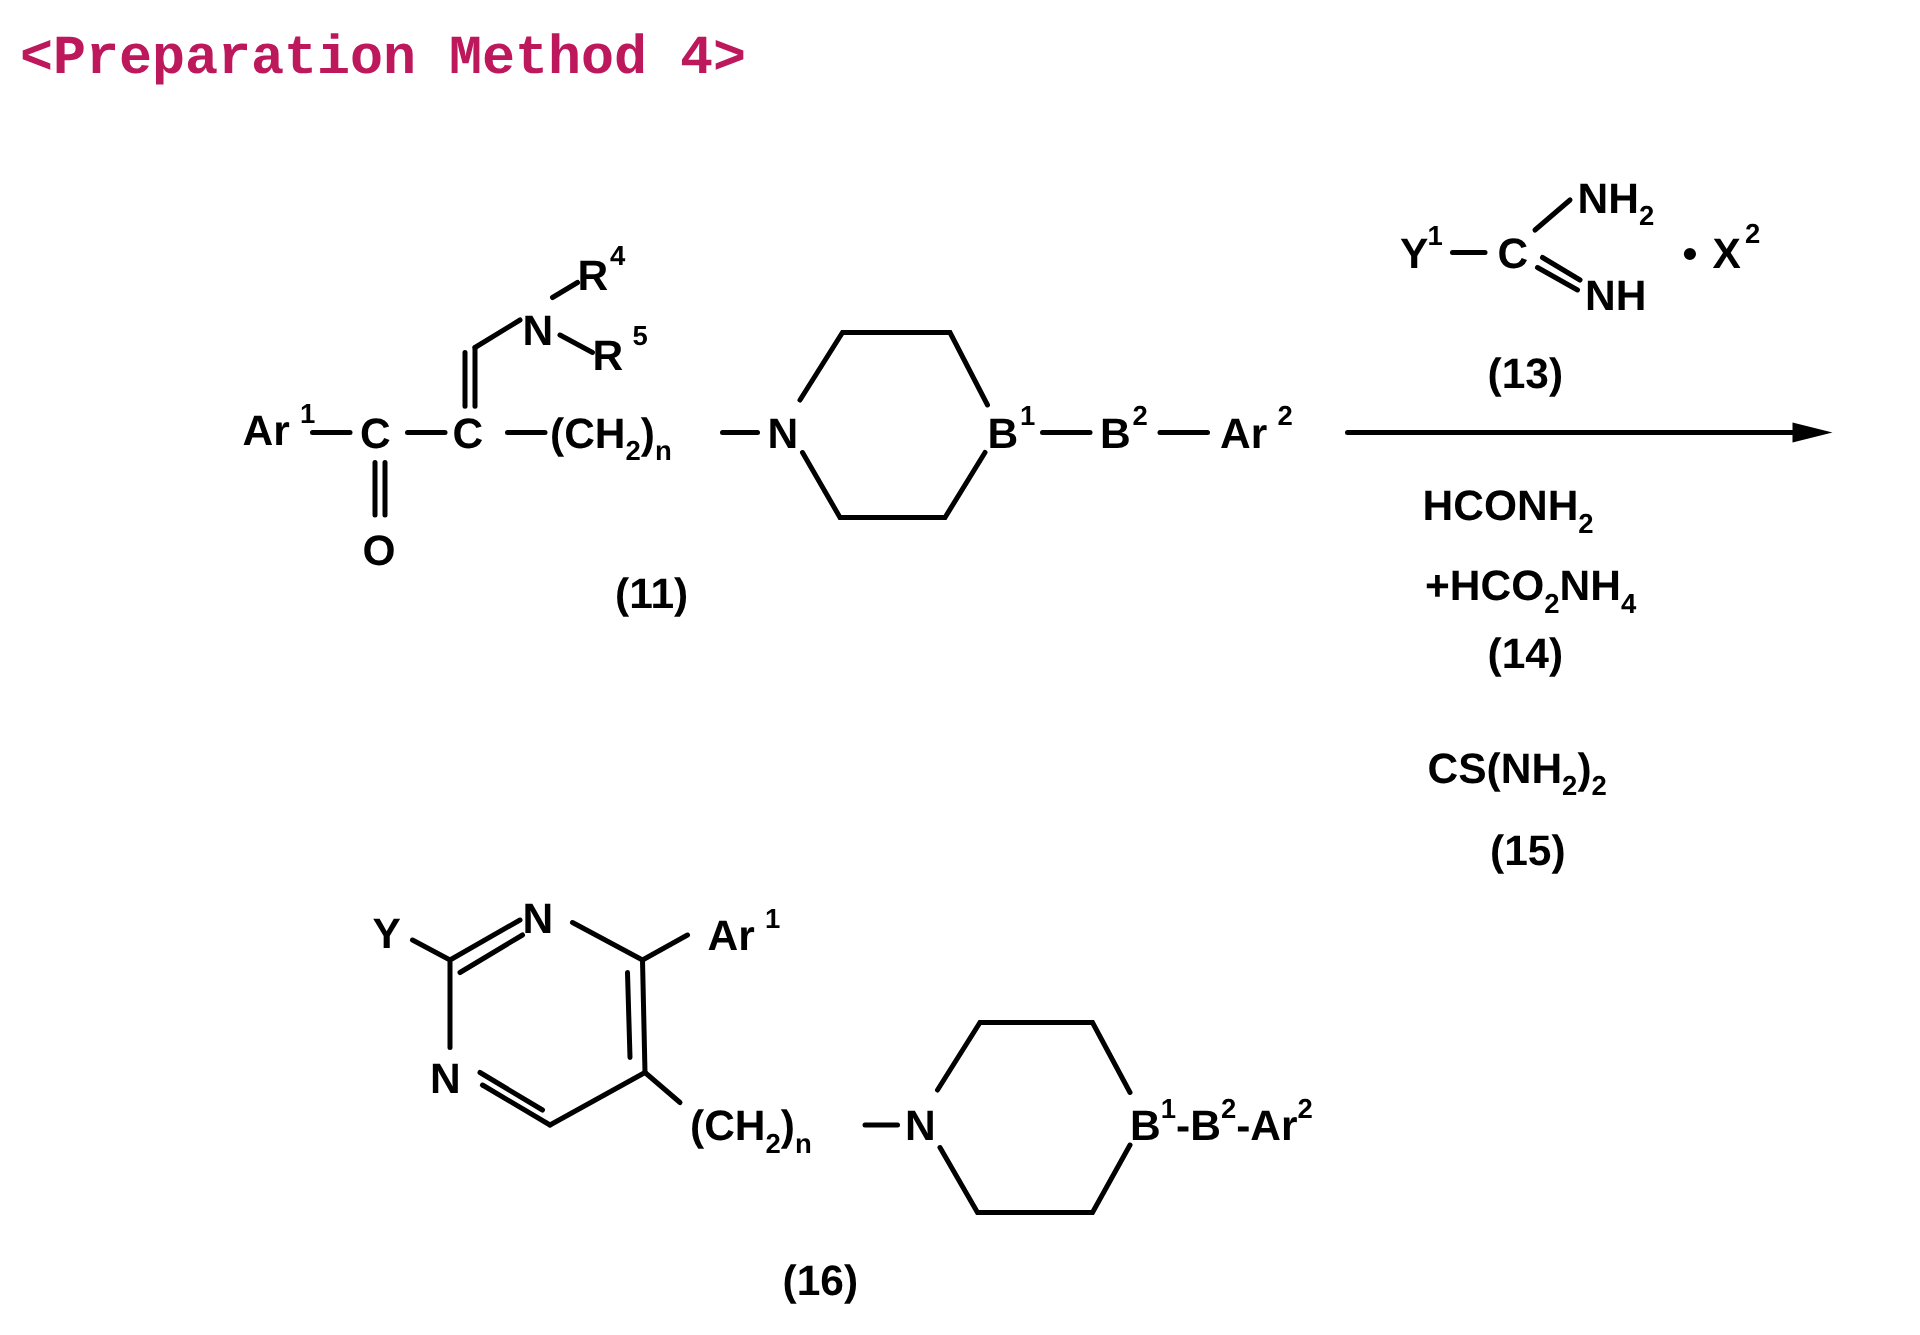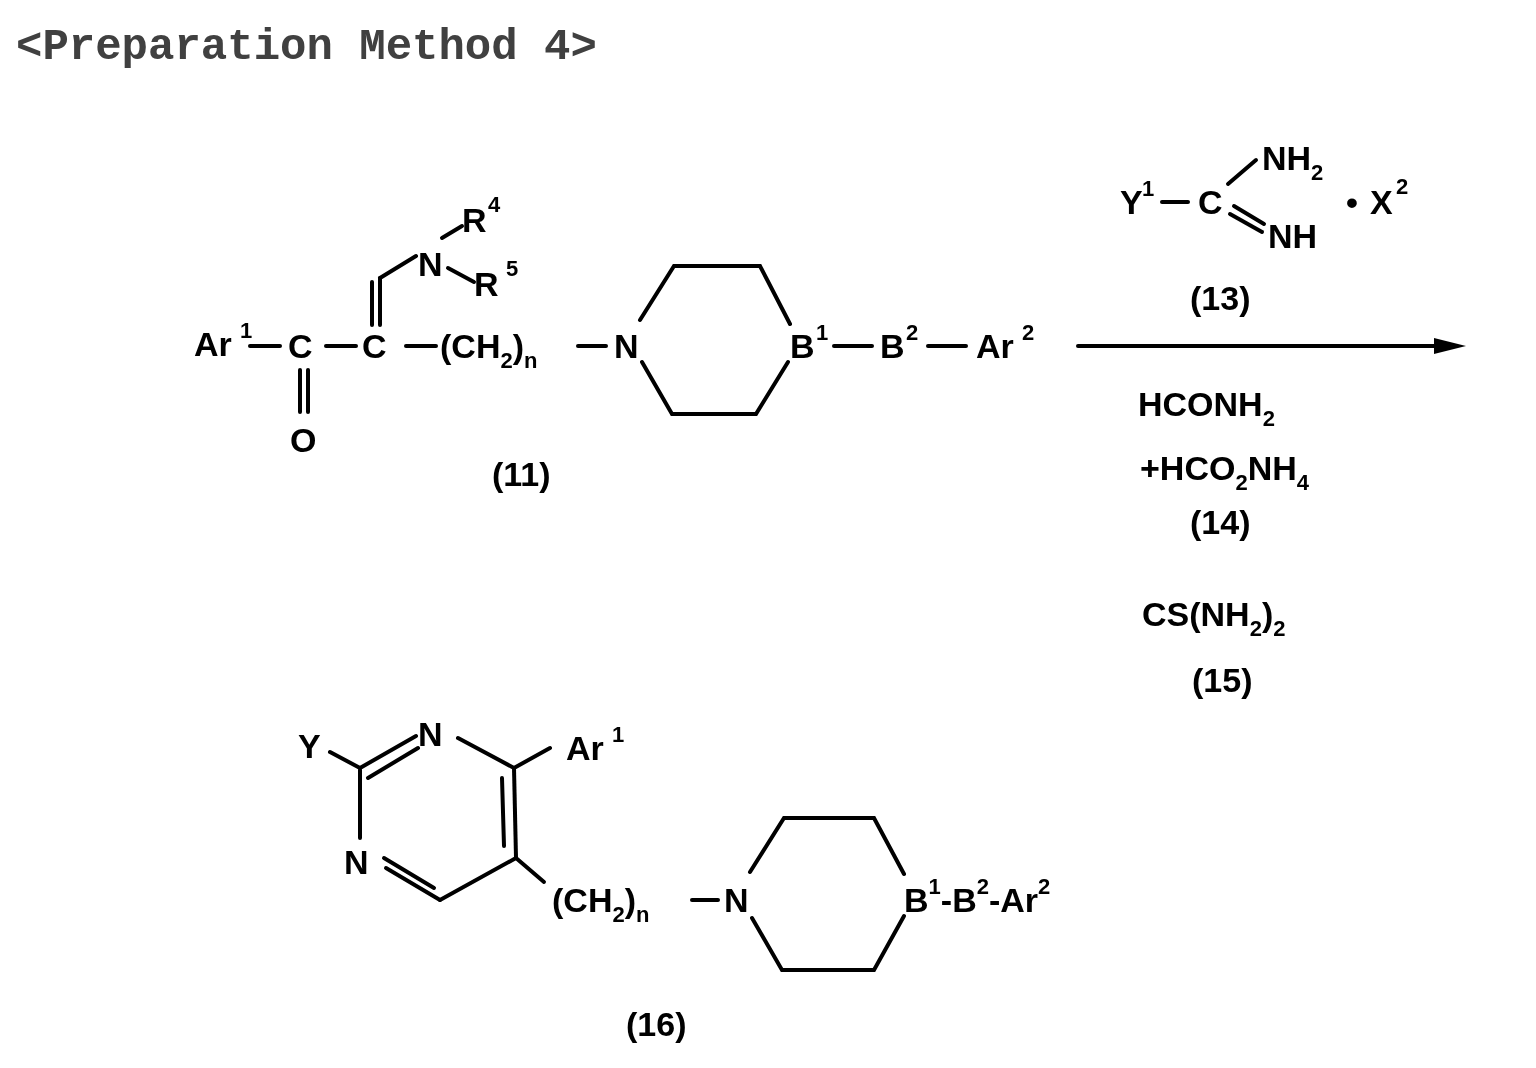--- a/index.html
+++ b/index.html
@@ -1,20 +1,20 @@
 <!DOCTYPE html>
 <html><head>
 <meta charset="utf-8">
 <style>
   html, body { margin: 0; padding: 0; background: #ffffff; }
   body { width: 1536px; height: 1068px; position: relative; overflow: hidden; }
   .title {
     position: absolute; left: 16px; top: 22px;
     font-family: "Liberation Mono", "DejaVu Sans Mono", monospace;
-    font-size: 44px; font-weight: bold; color: #404040; letter-spacing: 0px;
+    font-size: 44px; font-weight: bold; color: #be185d; letter-spacing: 0px;
   }
   svg { position: absolute; left: 0; top: 0; }
   svg text { font-family: "Liberation Sans", "DejaVu Sans", sans-serif; font-weight: bold; fill: #000; }
   .atom { font-size: 34px; }
   .lbl { font-size: 34px; }
   .sub { font-size: 22px; }
   .bond { stroke: #000; stroke-width: 4; fill: none; stroke-linecap: round; }
 </style>
 </head>
 <body>

